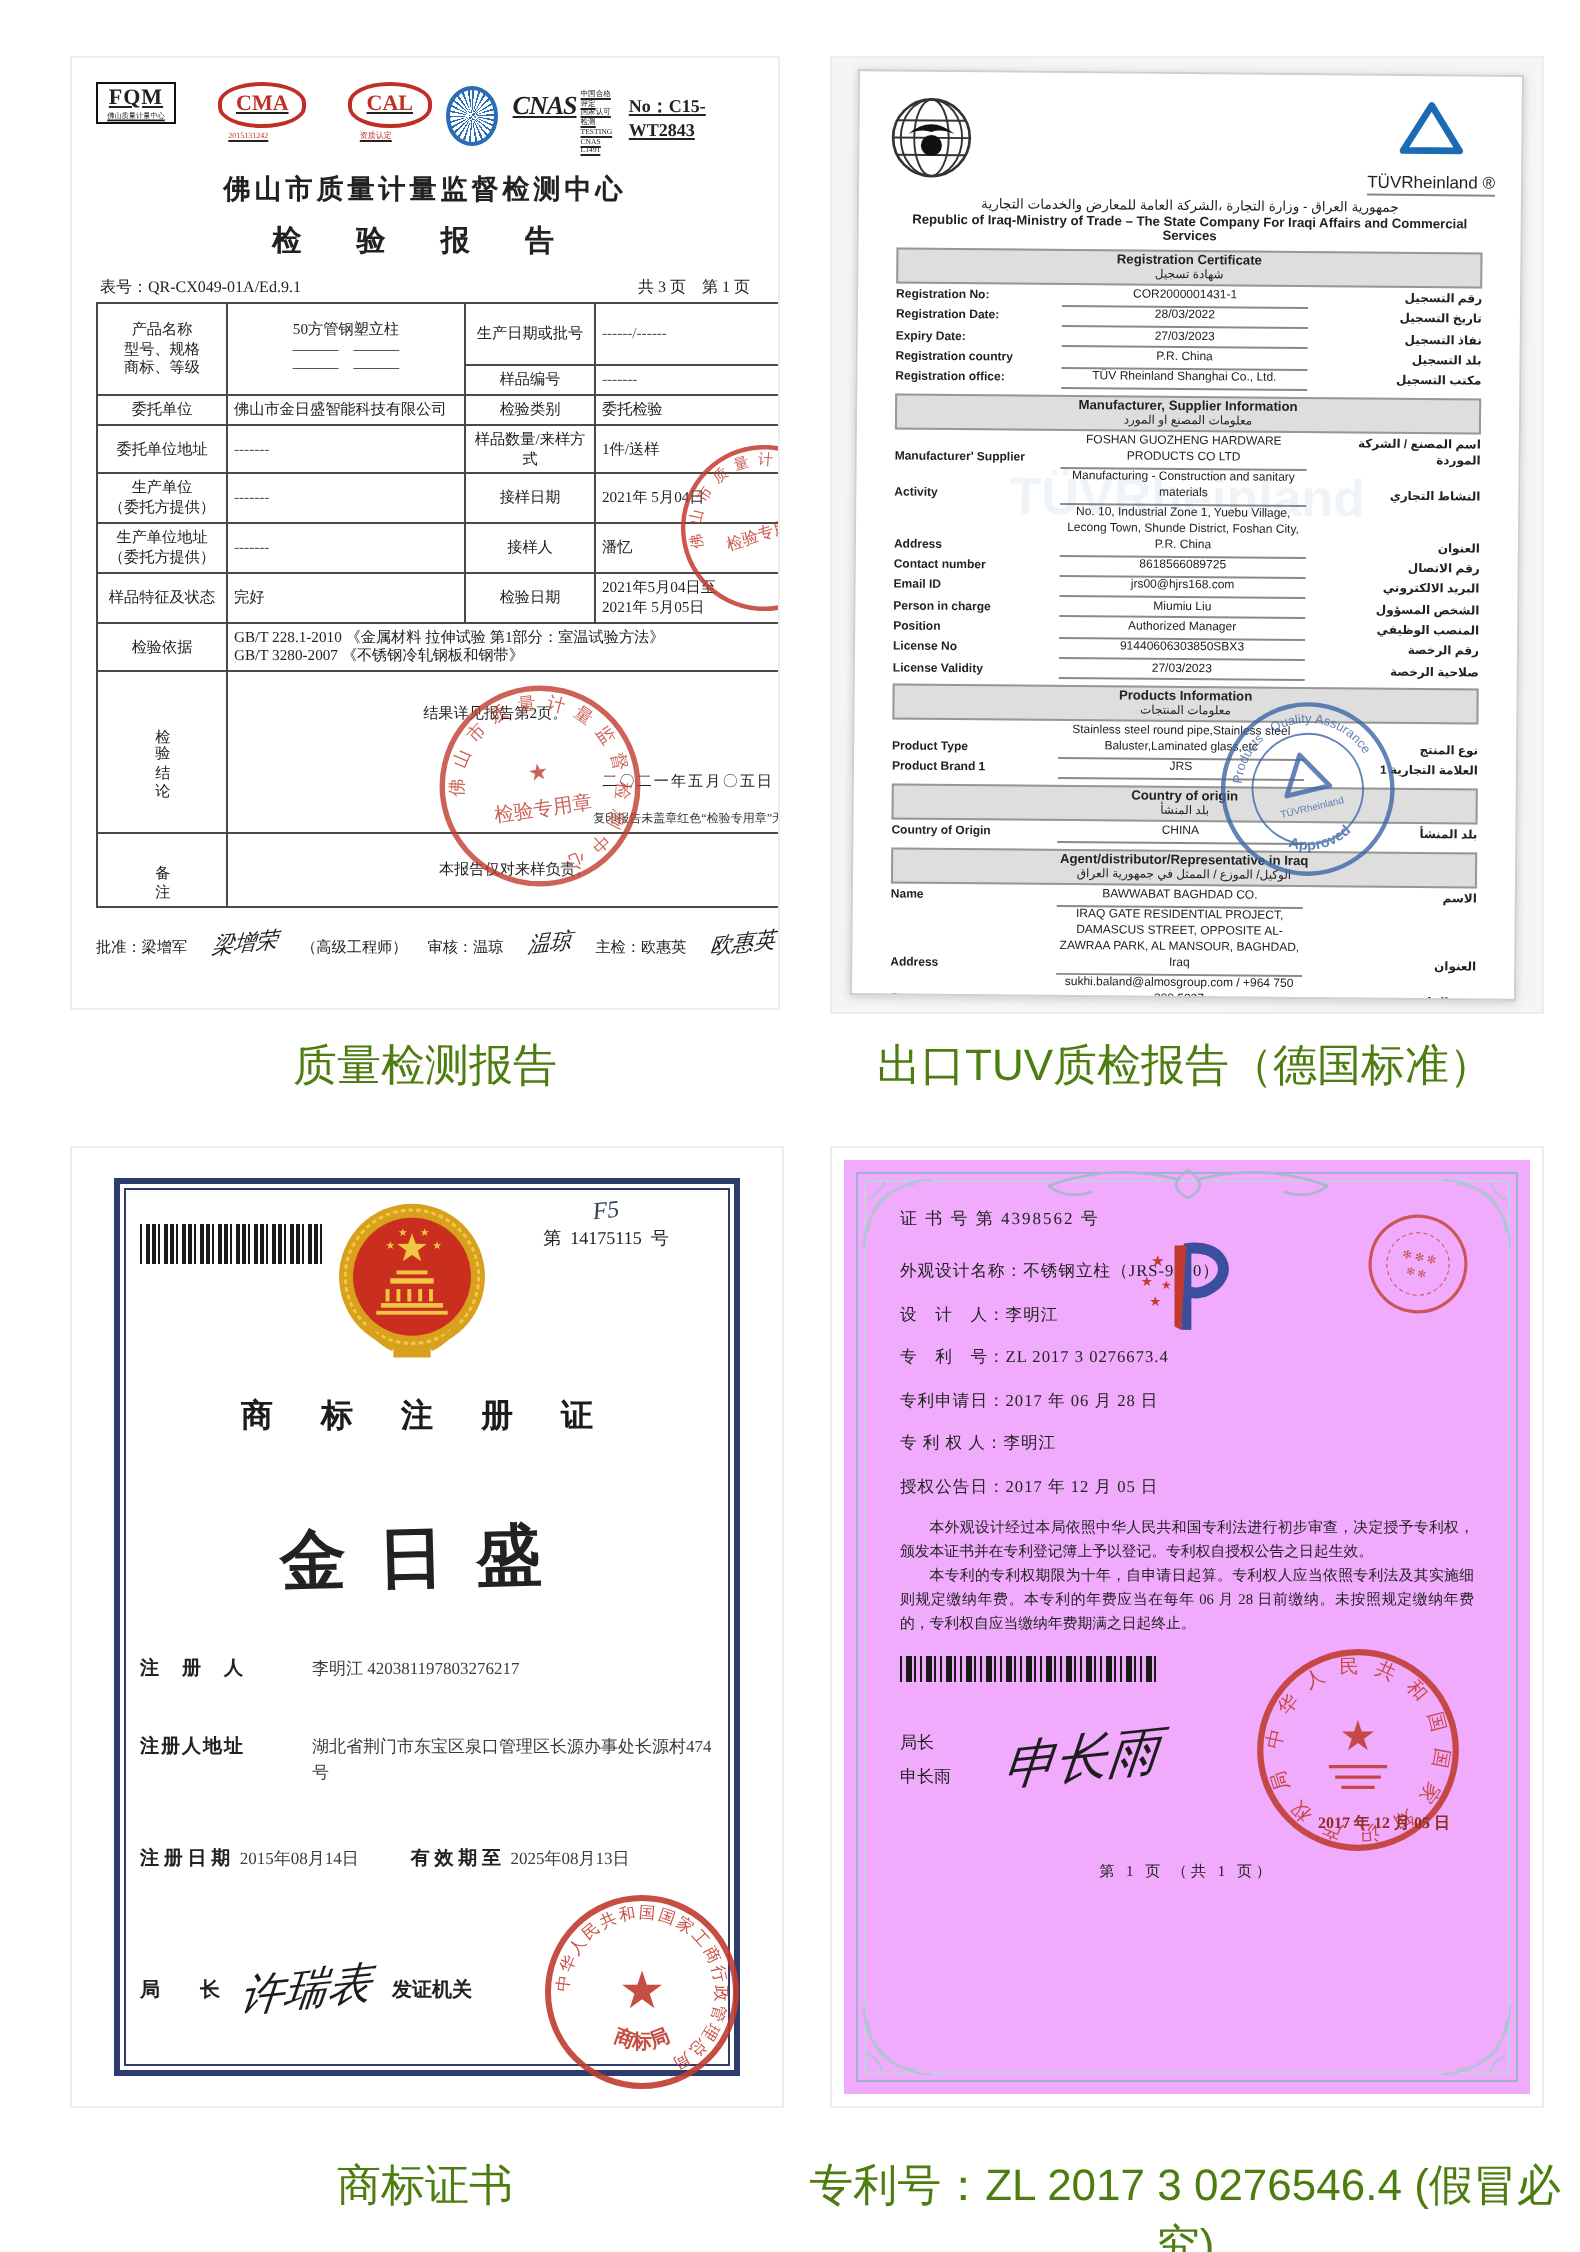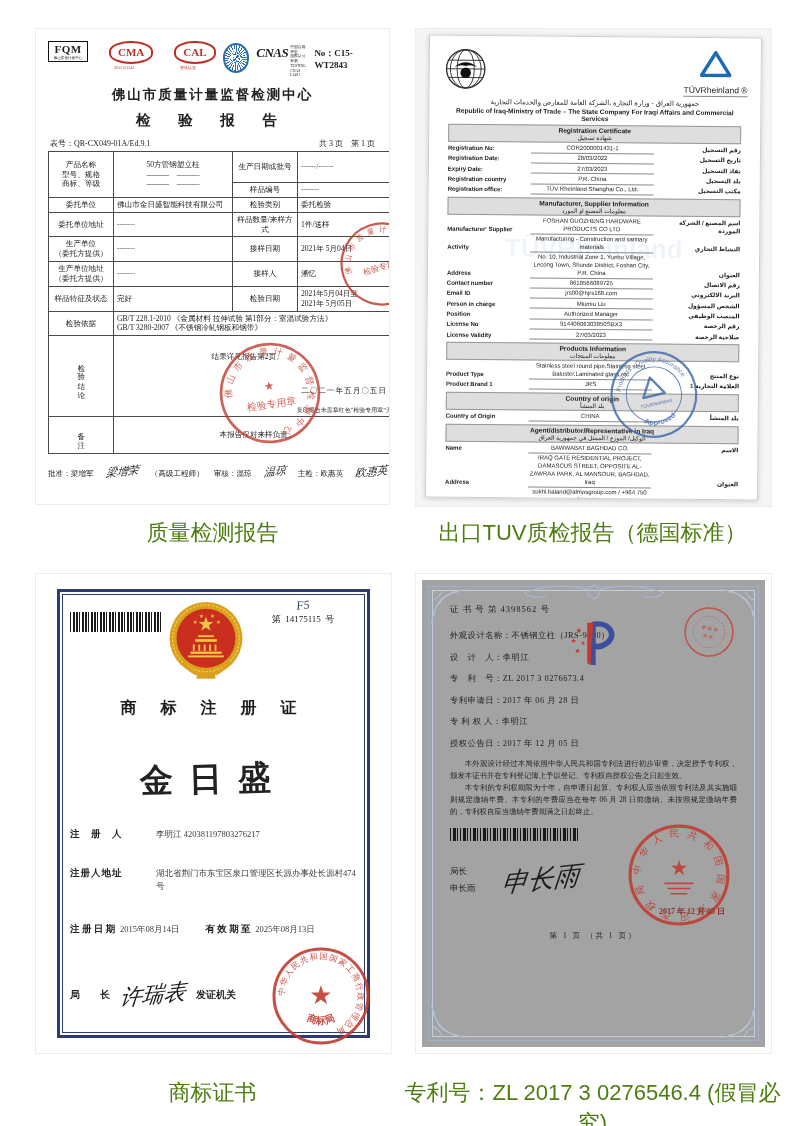--- a/index.html
+++ b/index.html
@@ -10,21 +10,21 @@
   #card-tuv{left:415px;top:28px;width:355px;height:477px;background:#f5f5f5;}
   #card-trademark{left:35px;top:573px;width:355px;height:479px;}
   #card-patent{left:415px;top:573px;width:355px;height:479px;}
   .caption{position:absolute;text-align:center;font-size:22px;color:#4d7c0f;}
   #cap1{left:35px;top:518px;width:355px;}
   #cap2{left:415px;top:518px;width:355px;}
   #cap3{left:35px;top:1078px;width:355px;}
   #cap4{left:400px;top:1078px;width:385px;}
 
   
-  .rep-logos{display:flex;align-items:flex-start;gap:7px;height:42px;}
+  .rep-logos{display:flex;align-items:flex-start;gap:7px;height:42px;text-decoration:underline;}
   .fqm{border:1.5px solid #111;padding:1px 3px;text-align:center;}
   .fqm-t{font-weight:900;font-size:11px;letter-spacing:.5px;}
   .fqm-s{font-size:4px;transform:scale(.9);white-space:nowrap;}
   .cma,.cal{border:2px solid #bf2f26;border-radius:50%/45%;color:#bf2f26;font-weight:900;
     font-size:11px;padding:4px 7px;margin-left:14px;text-align:center;line-height:1;}
   .cma-s,.cal-s{font-size:4px;color:#bf2f26;text-align:center;margin-top:1px;font-weight:400;}
   .bluecirc{width:26px;height:26px;border-radius:50%;border:2px solid #2a6db5;margin-top:2px;
     background:repeating-conic-gradient(#2a6db5 0 5deg,#fff 5deg 14deg);}
   .cnas{display:flex;gap:2px;margin-top:4px;}
   .cnas-t{font-weight:900;font-style:italic;font-size:13px;letter-spacing:-.5px;}
@@ -87,21 +87,21 @@
     font-family:"DejaVu Serif",serif;transform:rotate(-1.5deg);}
   .tm-row{display:flex;font-size:9.5px;margin-top:26px;align-items:baseline;}
   .tm-lab{font-weight:bold;width:86px;flex:none;letter-spacing:1px;}
   .tm-val{color:#3a3a3a;font-size:8.5px;line-height:1.5;}
   .tm-dates{display:flex;gap:26px;margin-top:30px;font-size:9.5px;}
   .tm-bottom{display:flex;align-items:center;margin-top:26px;font-size:10px;position:relative;height:86px;}
   .tm-sig{font-size:22px;margin:0 10px;}
   #tmStamp{position:absolute;right:-14px;top:-16px;width:100px;height:100px;opacity:.9;}
 
   
-  .pat-paper{position:absolute;inset:6px;background:#a3a3a3;}
+  .pat-paper{position:absolute;inset:6px;background:#f0abfc;}
   .pat-border{position:absolute;inset:6px;border:1px solid #9fb0cc;}
   .pat-border::after{content:"";position:absolute;inset:3px;border:.5px solid #c4cede;}
   .corner{position:absolute;width:38px;height:38px;}
   .c-tl{left:8px;top:8px;}  .c-tr{right:8px;top:8px;transform:rotate(90deg);}
   .c-br{right:8px;bottom:8px;transform:rotate(180deg);} .c-bl{left:8px;bottom:8px;transform:rotate(270deg);}
   .top-orn{position:absolute;left:50%;top:2px;transform:translateX(-50%);}
   .pat-content{position:absolute;inset:24px 28px;font-family:"Liberation Serif","DejaVu Serif",serif;}
   .pat-no{font-size:8.5px;letter-spacing:1px;}
   .sipo{position:absolute;left:50%;top:12px;transform:translateX(-50%);}
   #patSmallStamp{position:absolute;right:2px;top:2px;width:52px;height:52px;transform:rotate(12deg);opacity:.85;}

